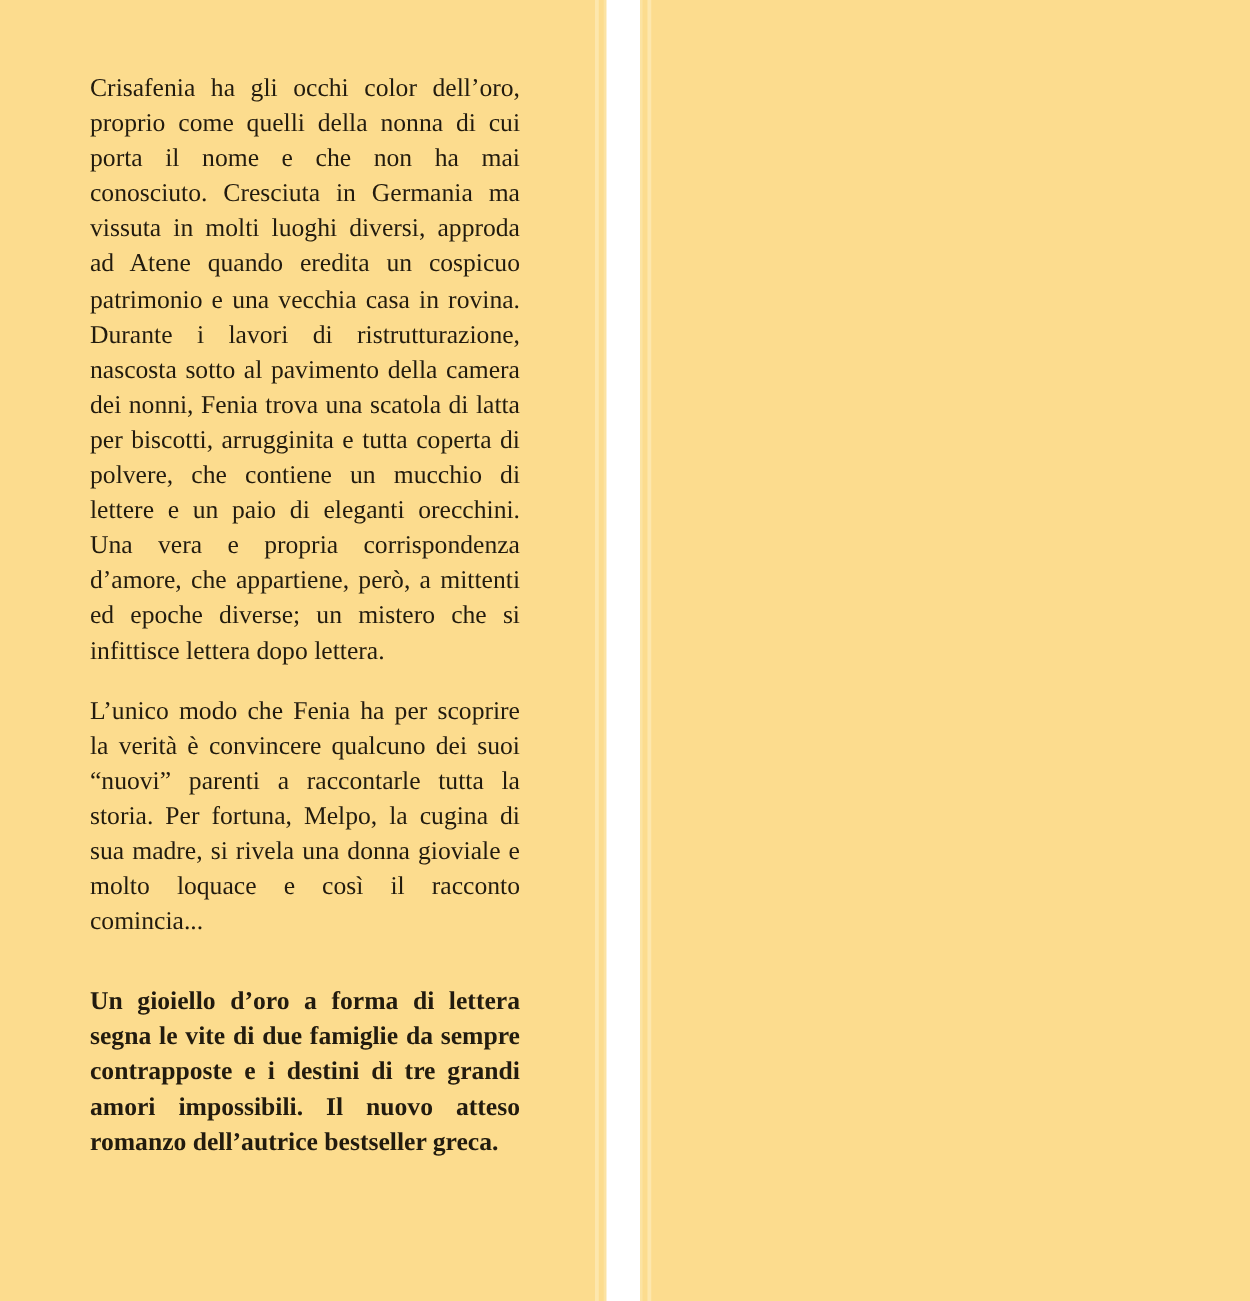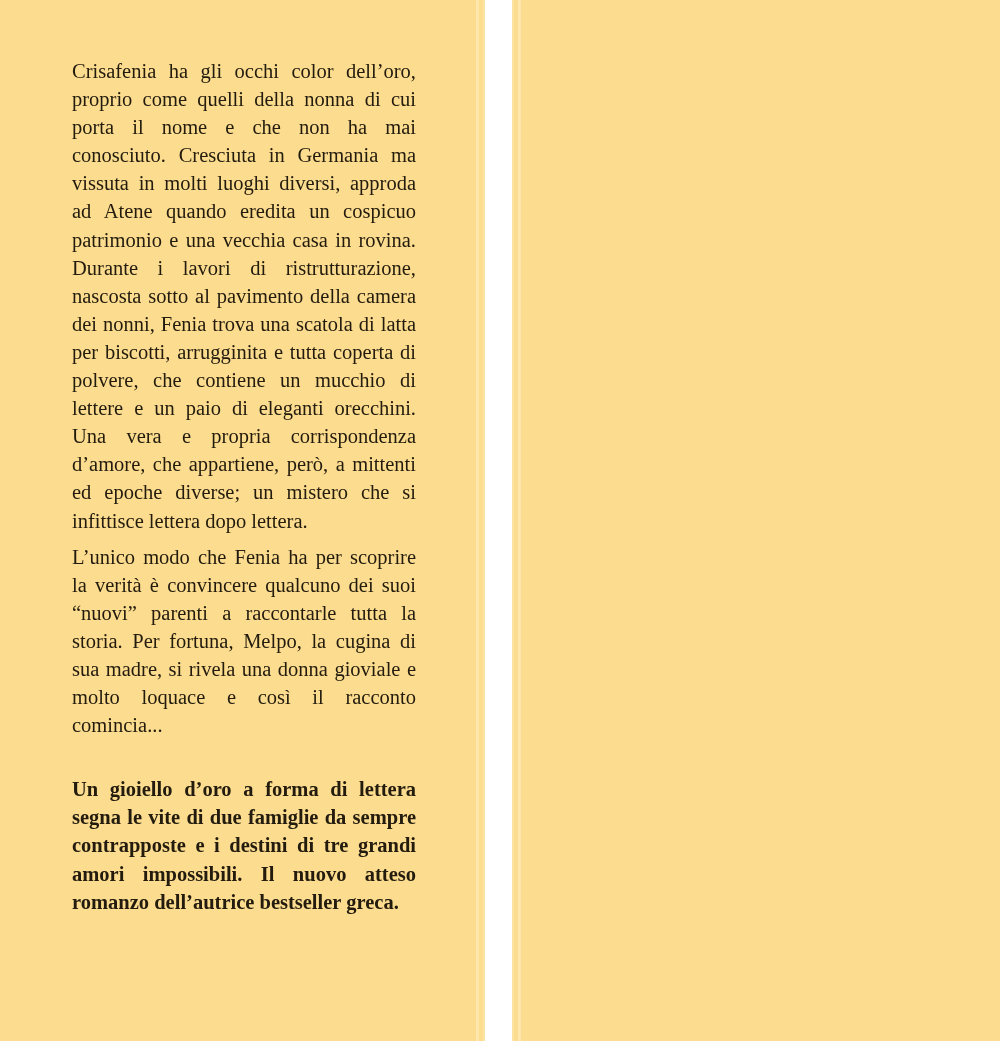--- a/index.html
+++ b/index.html
@@ -65,21 +65,21 @@
     font-size: 20.5px;
     line-height: 28.1px;
     text-align: justify;
     text-justify: inter-word;
     hyphens: manual;
   }
   .blurb p {
     margin: 0;
   }
   .blurb p.spaced {
-    margin-top: 8px;
+    margin-top: 20px;
   }
   .blurb p.bold {
     font-weight: bold;
     margin-top: 36px;
   }
 </style>
 </head>
 <body>
 
 <div class="spread">

